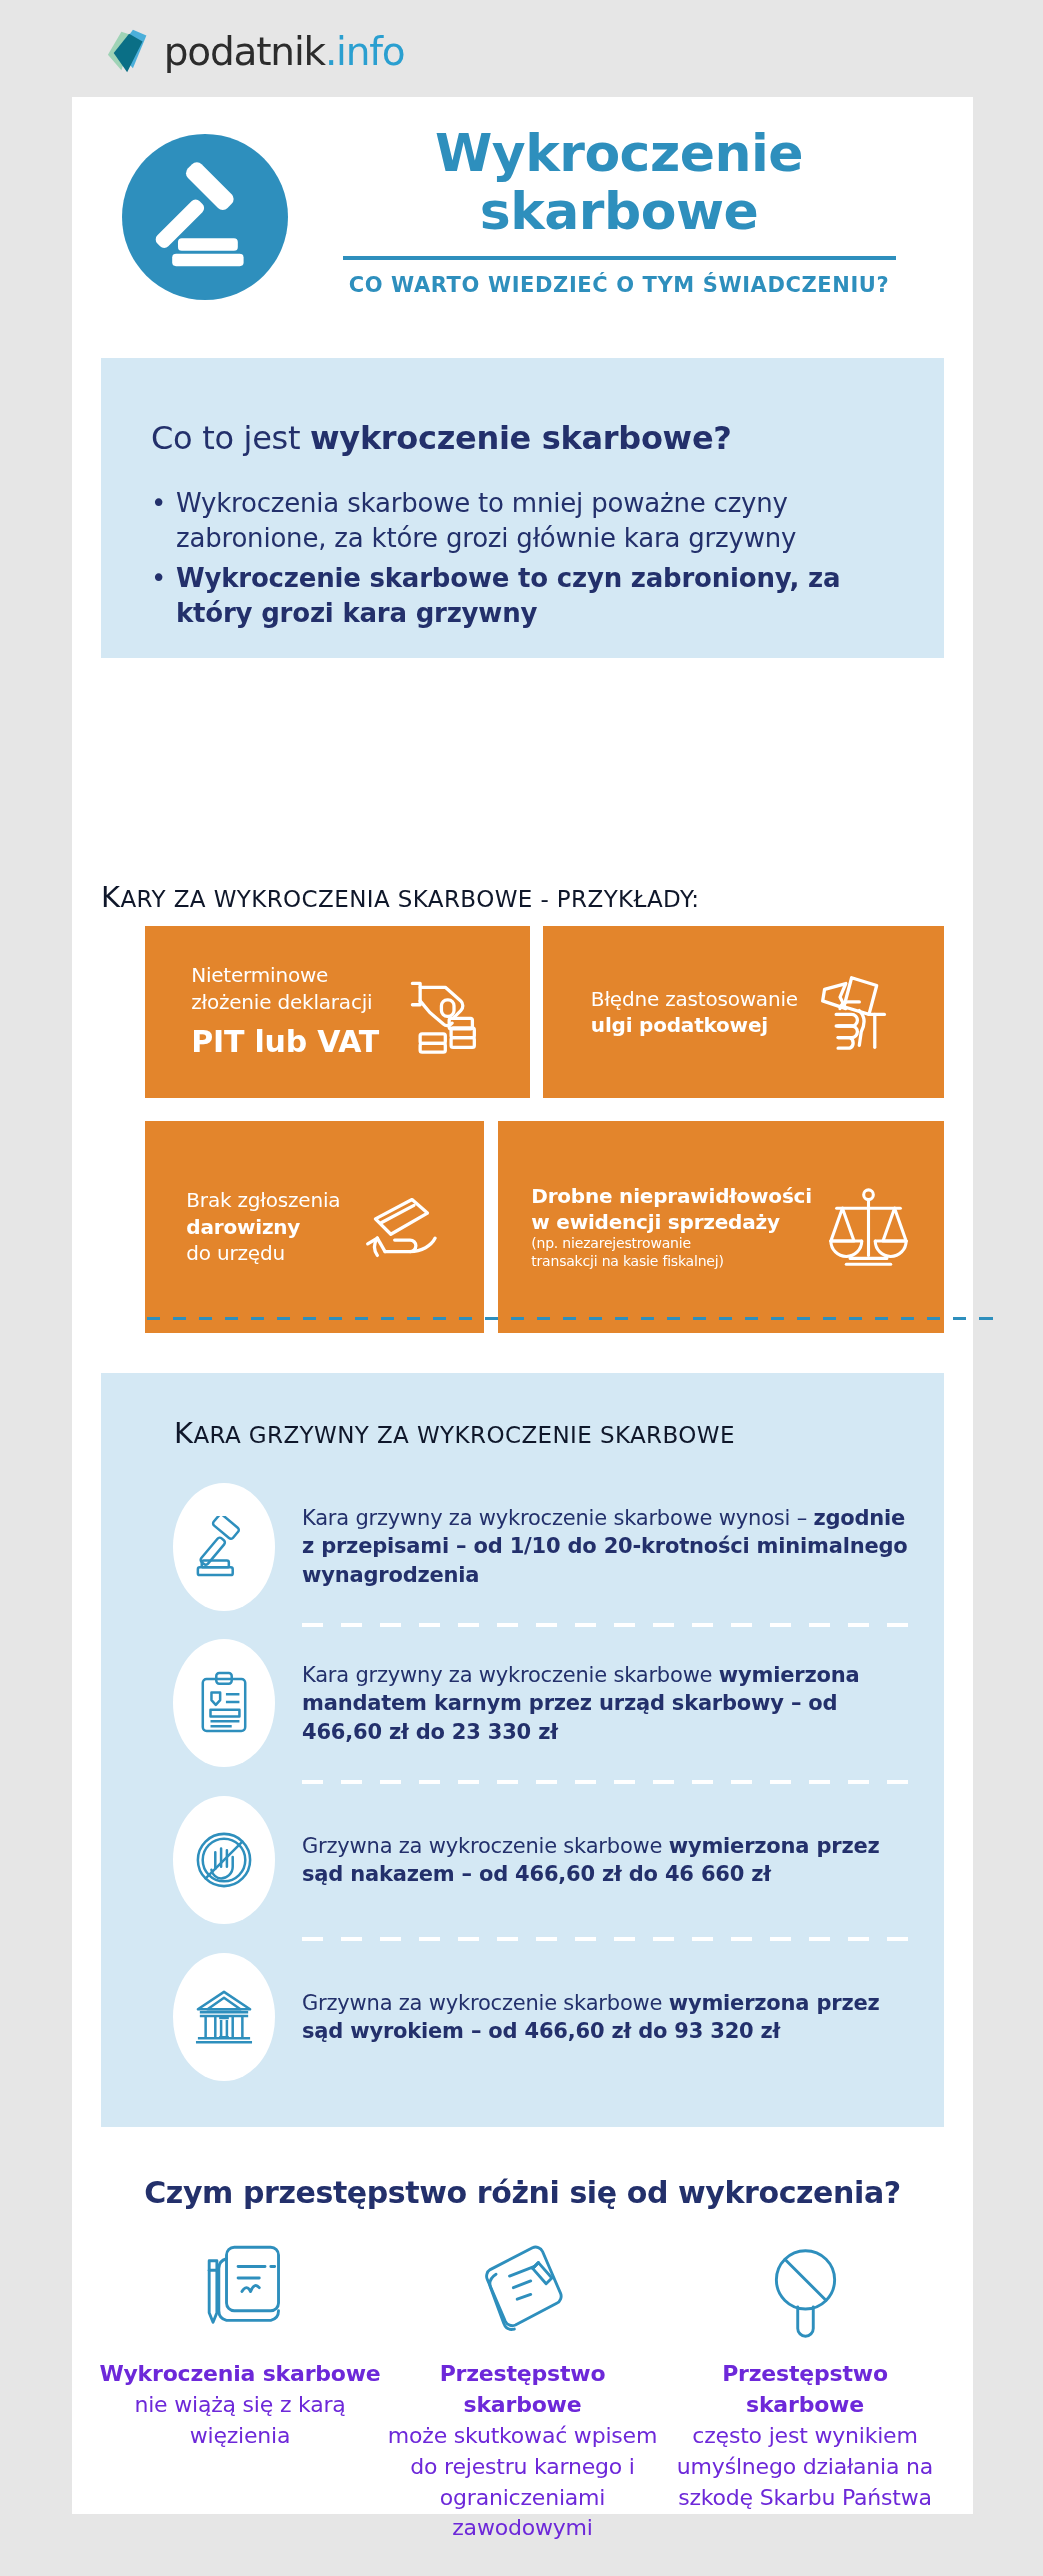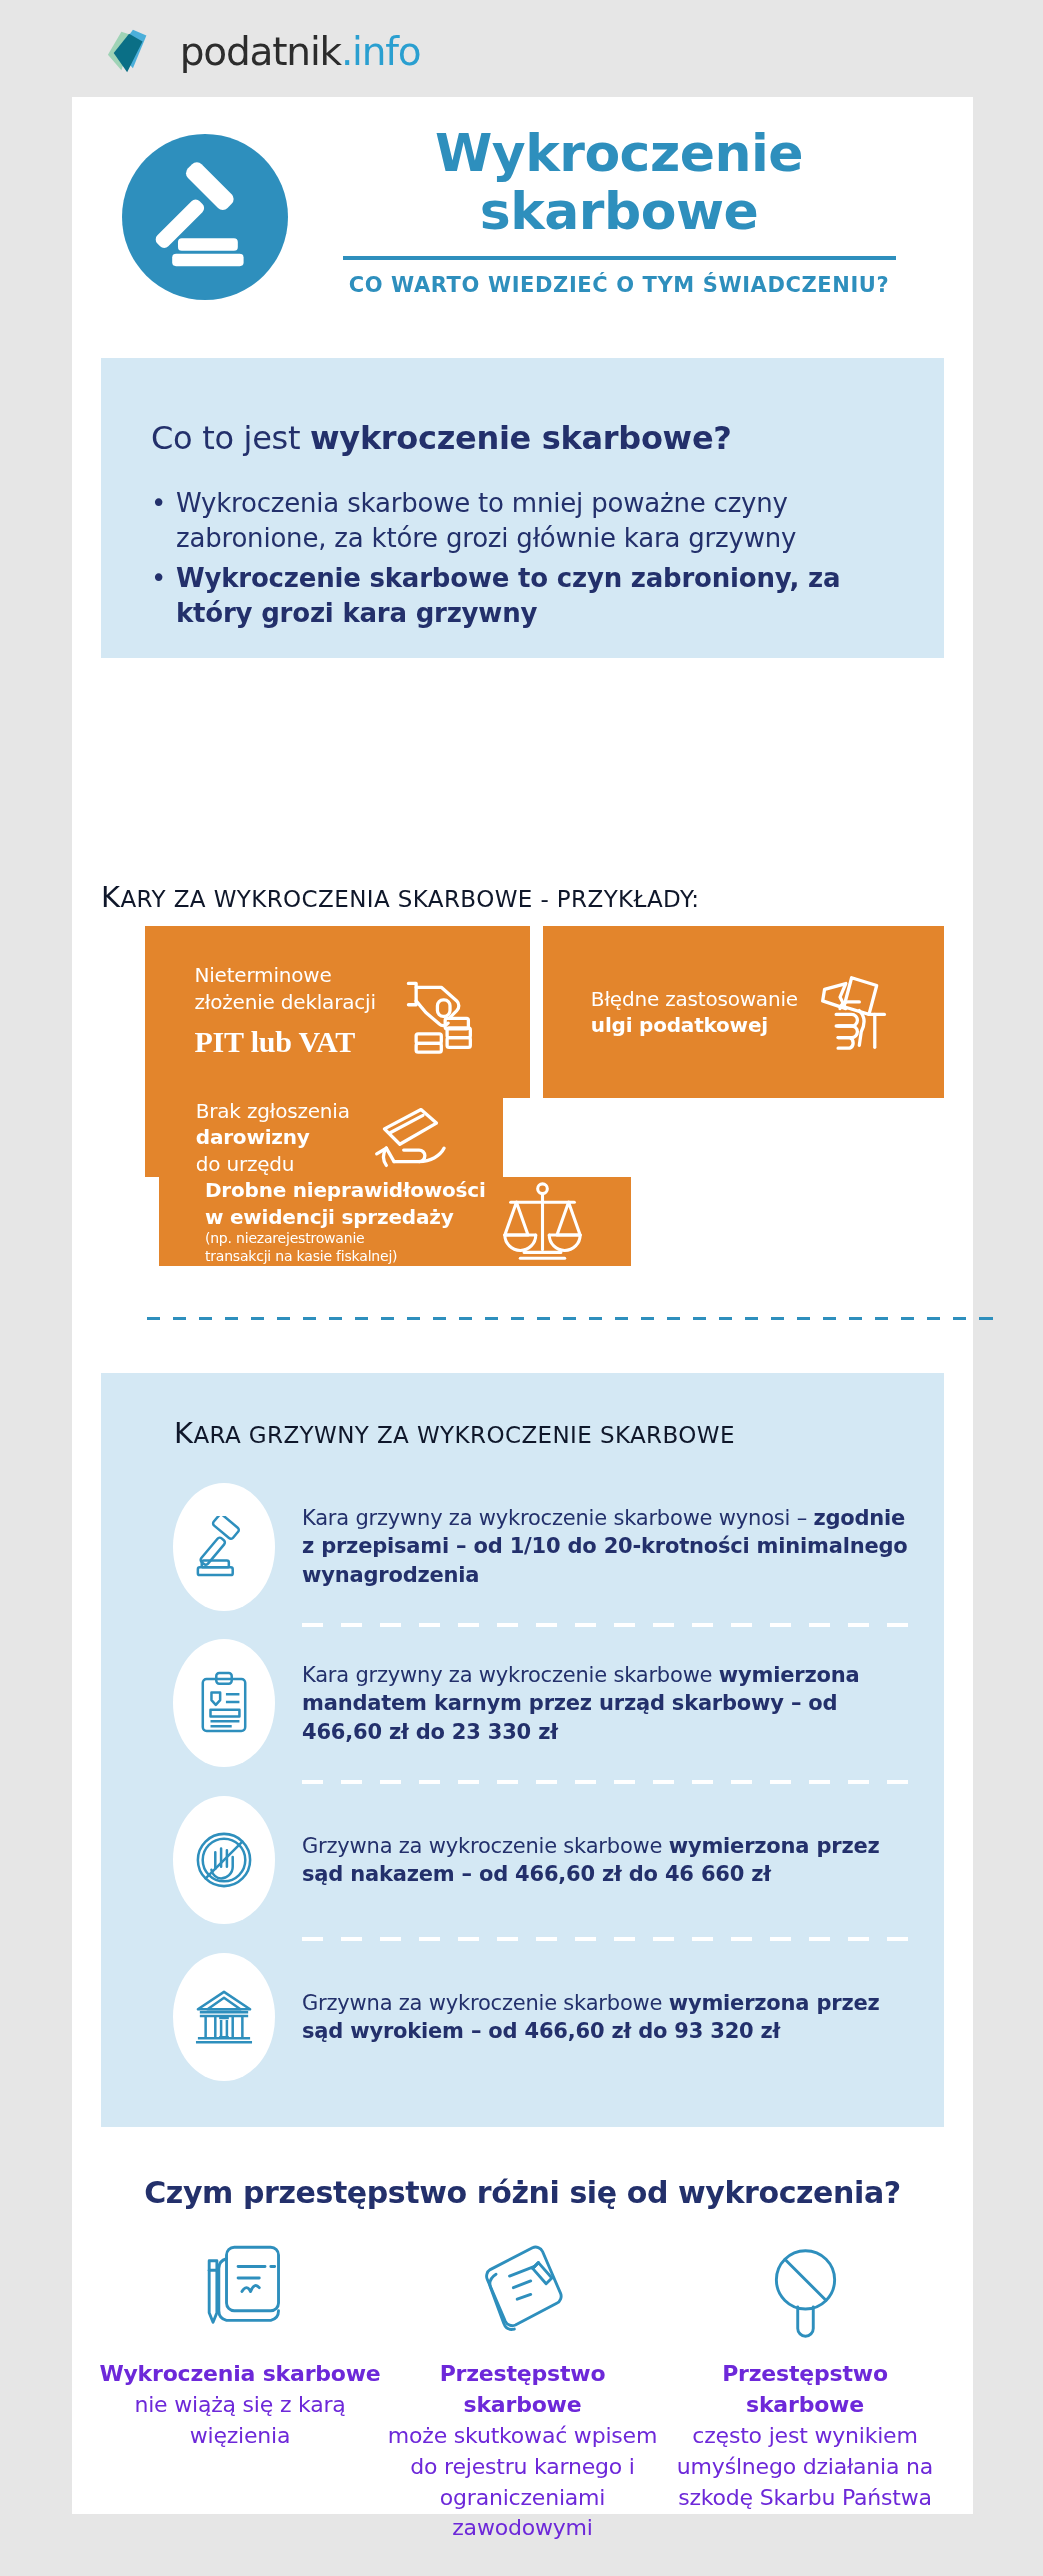--- a/index.html
+++ b/index.html
@@ -22,21 +22,20 @@
   }
 
   
   .logo-bar {
     position: absolute;
     left: 104px;
     top: 21px;
     display: flex;
     align-items: center;
     height: 60px;
-    gap: 16px;
   }
   .logo-mark { width: 54px; height: 50px; position: relative; margin-right: 5.8px; }
   .logo-text {
     font-family: "DejaVu Sans", sans-serif;
     font-size: 39px;
     letter-spacing: -1.2px;
     color: #2c2c2c;
     font-weight: 400;
     line-height: 1;
   }
@@ -146,38 +145,38 @@
   #kary-heading { left: 29px; top: 783px; }
 
   .tiles {
     position: absolute;
     left: 29px; top: 829px;
     width: 843px;
     height: 358px;
   }
   .tile-row { display: flex; width: 843px; padding-left: 44px; }
   .tile-row.r1 { height: 172px; }
-  .tile-row.r2 { height: 212px; margin-top: 0; flex-direction: column; }
+  .tile-row.r2 { height: 212px; margin-top: 23px; }
   .tile {
     background: #e3852c;
     display: flex;
     align-items: center;
     justify-content: center;
     gap: 15.5px;
     padding: 0 21px;
     color: #ffffff;
   }
   .tile .tile-text {
     font-family: "DejaVu Sans", sans-serif;
     font-size: 20px;
     line-height: 1.32;
     letter-spacing: -0.2px;
   }
   .tile .tile-text b { font-weight: 700; }
-  .tile .tile-text .big { font-size: 30px; font-weight: 700; display: block; margin-top: 7px; font-family: Liberation Serif, serif; }
+  .tile .tile-text .big { font-size: 30px; font-weight: 700; display: block; margin-top: 7px; }
   .tile .tile-text .small { font-size: 14px; display: block; line-height: 1.28; }
   .tile-icon { flex: 0 0 auto; }
 
   .t-a { width: 406px; }
   .t-b { width: 423px; margin-left: 13.5px; }
   .t-c { width: 358px; }
   .t-d { width: 472px; margin-left: 13.5px; }
 
   
   .divider {

